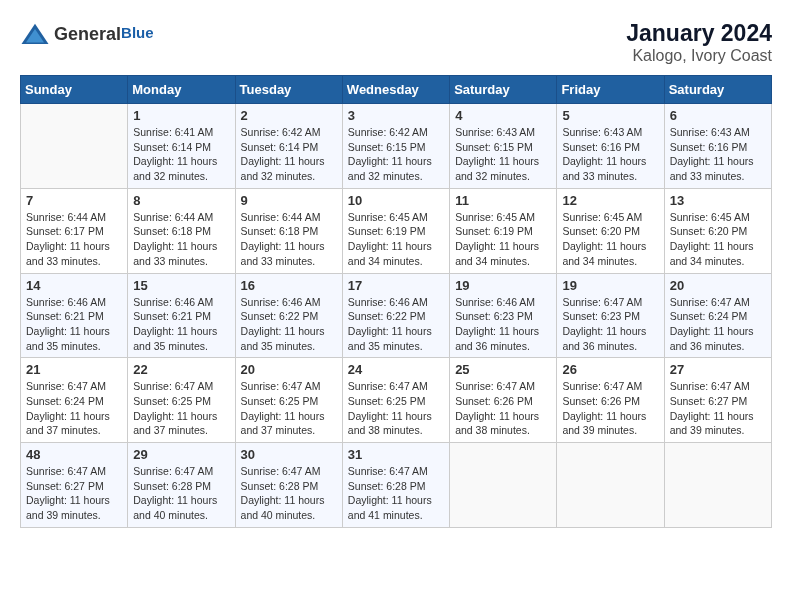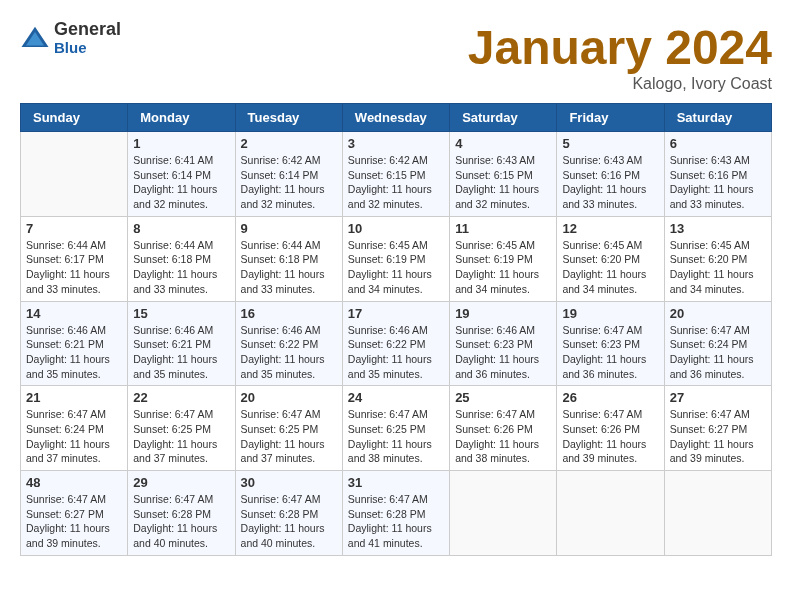--- a/index.html
+++ b/index.html
@@ -15,21 +15,20 @@
       justify-content: space-between;
       align-items: flex-start;
       margin-bottom: 10px;
     }
     .logo {
       display: flex;
       align-items: center;
     }
     .logo-text {
       display: flex;
-      flex-direction: column;
       line-height: 1.1;
     }
     .logo-general {
       font-size: 18px;
       font-weight: bold;
       color: #333;
     }
     .logo-blue {
       font-size: 15px;
       font-weight: bold;
@@ -37,38 +36,38 @@
     }
     .logo-icon {
       width: 30px;
       height: 30px;
       margin-right: 4px;
     }
     .title-block {
       text-align: right;
     }
     .month-title {
-      font-size: 48px;
-      font-weight: bold;
-      color: #a16207;
+      font-size: 23px;
+      font-weight: bold;
+      color: #0f172a;
     }
     .location {
       font-size: 16px;
       color: #555;
       text-align: right;
     }
     .calendar {
       width: 100%;
       border-collapse: collapse;
       font-size: 11px;
     }
     .calendar th {
       background-color: #2060a0;
       color: #fff;
-      padding: 6px 12px;
+      padding: 6px 4px;
       text-align: left;
       font-size: 13px;
       font-weight: bold;
       border: 1px solid #1a4f8a;
     }
     .calendar td {
       border: 1px solid #ccc;
       padding: 4px 5px;
       vertical-align: top;
       height: 80px;

